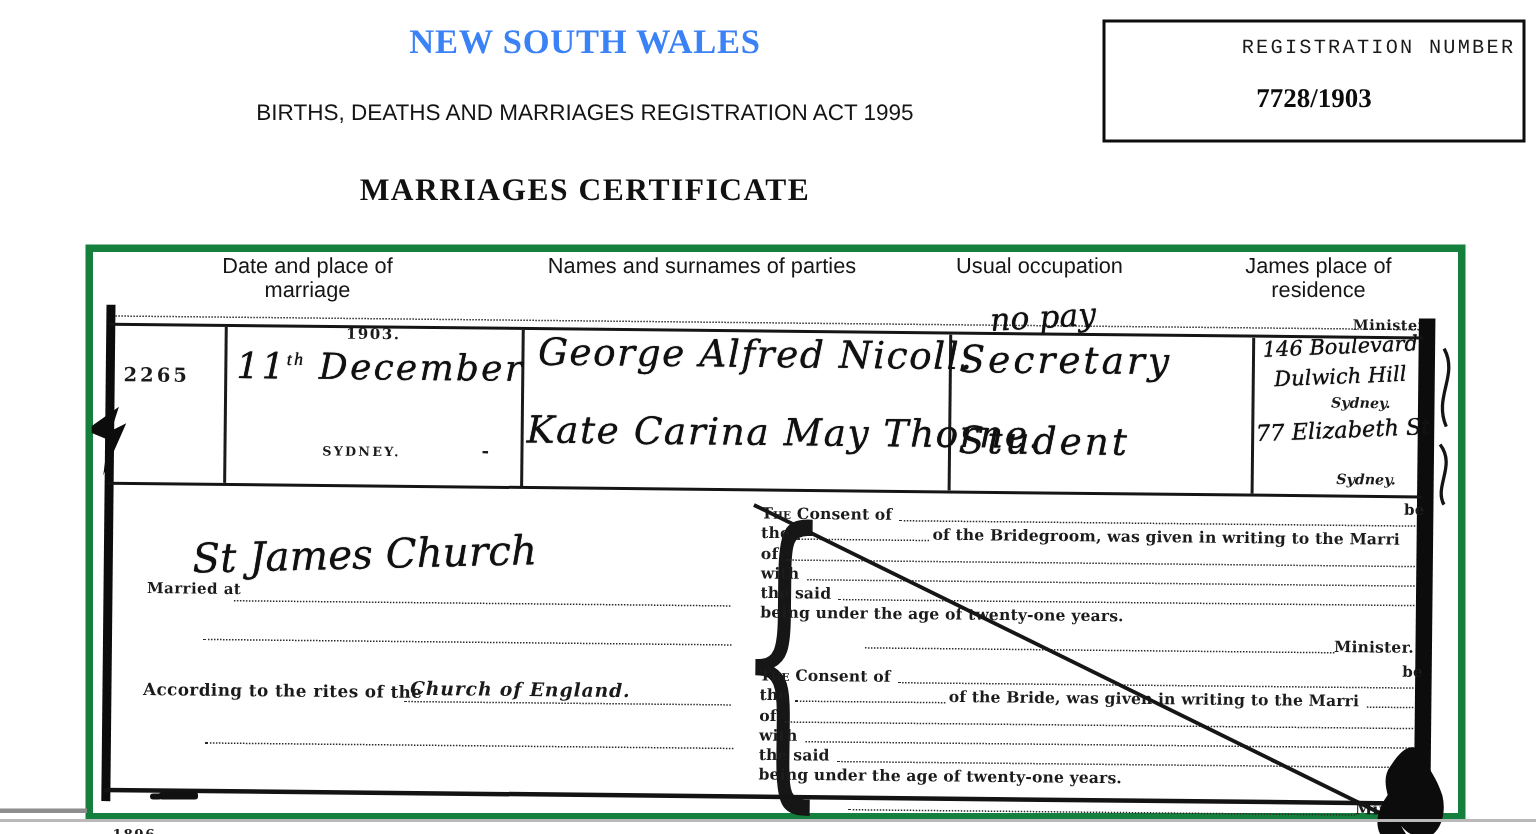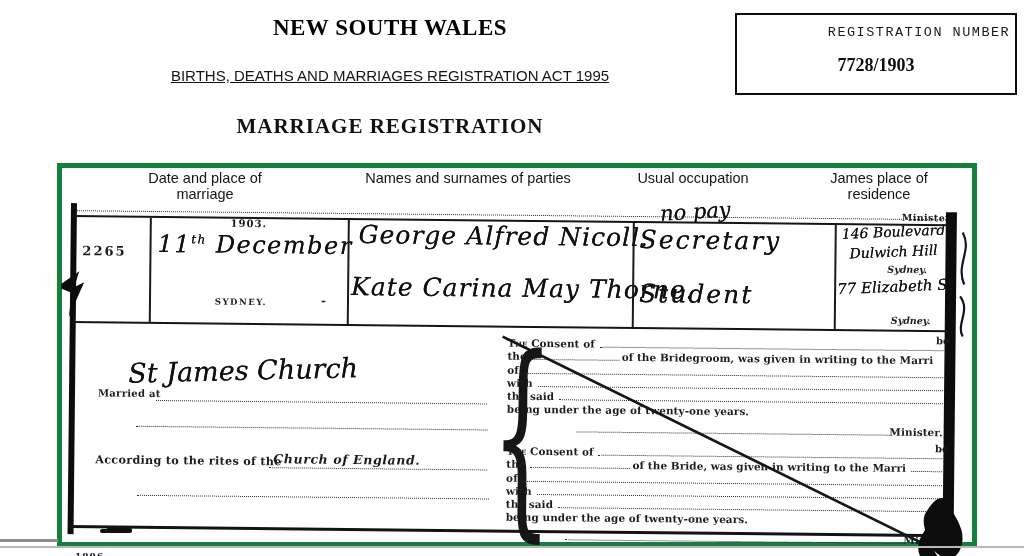--- a/index.html
+++ b/index.html
@@ -1,23 +1,23 @@
 <!DOCTYPE html>
 <html><head>
 <meta charset="utf-8">
 <style>
   html,body{margin:0;padding:0;}
   body{width:1024px;height:556px;position:relative;background:#ffffff;overflow:hidden;
        font-family:"Liberation Sans",sans-serif;}
   .abs{position:absolute;}
   
   .hdr-state{left:105px;top:15px;width:570px;text-align:center;
-    font-family:"Liberation Serif",serif;font-weight:bold;font-size:23px;letter-spacing:.5px;color:#000000;}
+    font-family:"Liberation Serif",serif;font-weight:bold;font-size:23px;letter-spacing:.5px;color:#3b82f6;}
   .hdr-act{left:105px;top:67px;width:570px;text-align:center;
-    font-family:"Liberation Sans",sans-serif;font-size:15px;color:#141414;text-decoration:underline;}
+    font-family:"Liberation Sans",sans-serif;font-size:15px;color:#141414;}
   .hdr-cert{left:105px;top:114px;width:570px;text-align:center;
     font-family:"Liberation Serif",serif;font-weight:bold;font-size:21px;letter-spacing:1px;color:#111;}
   .regbox{left:735px;top:13px;width:278px;height:78px;border:2px solid #0d0d0d;background:#fff;}
   .reg-label{left:0;top:10px;width:100%;text-align:center;
     font-family:"Liberation Mono",monospace;font-size:13.5px;letter-spacing:1.5px;color:#1a1a1a;padding-left:43px;}
   .reg-num{left:0;top:40px;width:100%;text-align:center;
     font-family:"Liberation Serif",serif;font-weight:bold;font-size:18px;color:#0c0c0c;}
   
   .certbox{left:57px;top:163px;width:910px;height:374px;border:5px solid #15803d;background:#fff;}
   .colhead{position:absolute;text-align:center;font-size:14.5px;line-height:15.5px;color:#151515;}
@@ -28,21 +28,21 @@
   .pr{font-family:"DejaVu Serif",serif;font-weight:bold;color:#1b1b1b;white-space:nowrap;}
   .hand{font-family:"DejaVu Serif",serif;font-style:italic;color:#101010;white-space:nowrap;
         text-shadow:0 0 .6px #222;}
   .dline{position:absolute;border-top:1.6px dotted #2b2b2b;height:0;}
   .vdiv{position:absolute;top:0;width:2px;height:100%;background:#1a1a1a;}
   .row1{left:11px;top:12px;width:876px;height:104px;
         border-top:2.5px solid #151515;border-bottom:2.5px solid #151515;}
   .barL{left:9px;top:0;width:5.5px;height:331px;background:#0c0c0c;}
   .barR{left:884px;top:0;width:11px;height:334px;background:#0c0c0c;}
   .botline{left:11px;top:322px;width:878px;border-top:3px solid #131313;height:0;position:absolute;}
-  sup{font-size:.5em;vertical-align:super;}
+  sup{font-size:.5em;vertical-align:super;font-family:Liberation Serif, serif;}
   
   .consent{position:absolute;left:447px;width:436px;
     font-family:"DejaVu Serif",serif;font-weight:bold;font-size:10.4px;color:#1c1c1c;letter-spacing:.1px;}
   .c-row{display:flex;align-items:flex-end;height:13.2px;white-space:nowrap;position:relative;}
   .cfill{flex:1;border-bottom:1.6px dotted #2b2b2b;margin:0 0 2px 5px;}
   .cdots{border-bottom:1.6px dotted #2b2b2b;margin:0 2px 2px 5px;display:inline-block;}
   .c-sig{display:flex;align-items:flex-end;height:15px;margin-top:4px;}
   .sc{font-variant:small-caps;}
   .edge-frag{position:absolute;right:-6px;top:-5px;font-size:10px;}
   .brace{position:absolute;left:426px;top:122px;width:22px;height:216px;
@@ -51,21 +51,21 @@
   .citysm{font-family:"DejaVu Serif",serif;font-weight:bold;font-style:italic;
     font-size:9.5px;color:#1b1b1b;white-space:nowrap;}
   .smudge{position:absolute;background:#101010;border-radius:2px;}
   .grayline{position:absolute;background:#b9b9b9;}
 </style>
 </head>
 <body>
 
 <div class="abs hdr-state">NEW SOUTH WALES</div>
 <div class="abs hdr-act">BIRTHS, DEATHS AND MARRIAGES REGISTRATION ACT 1995</div>
-<div class="abs hdr-cert">MARRIAGE REGISTRATION</div>
+<div class="abs hdr-cert">MARRIAGES CERTIFICATE</div>
 
 <div class="abs regbox">
   <div class="abs reg-label">REGISTRATION NUMBER</div>
   <div class="abs reg-num">7728/1903</div>
 </div>
 
 <div class="abs certbox">
 
   <div class="colhead" style="left:81px;top:3px;width:124px;">Date and place of marriage</div>
   <div class="colhead" style="left:551px;top:3px;width:160px;">Usual occupation</div>

